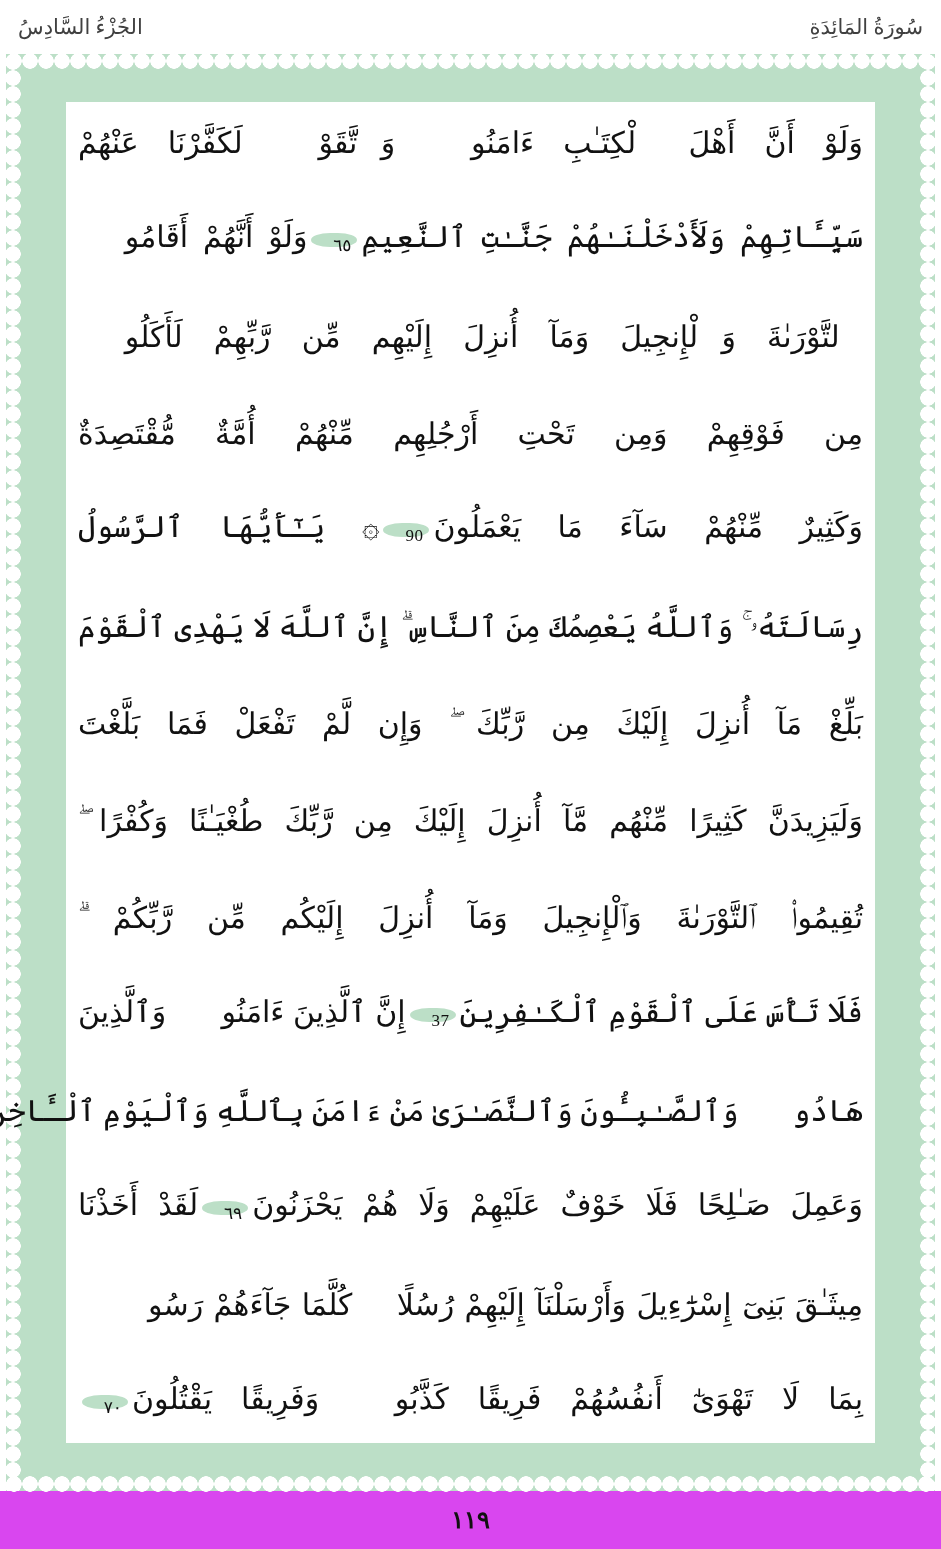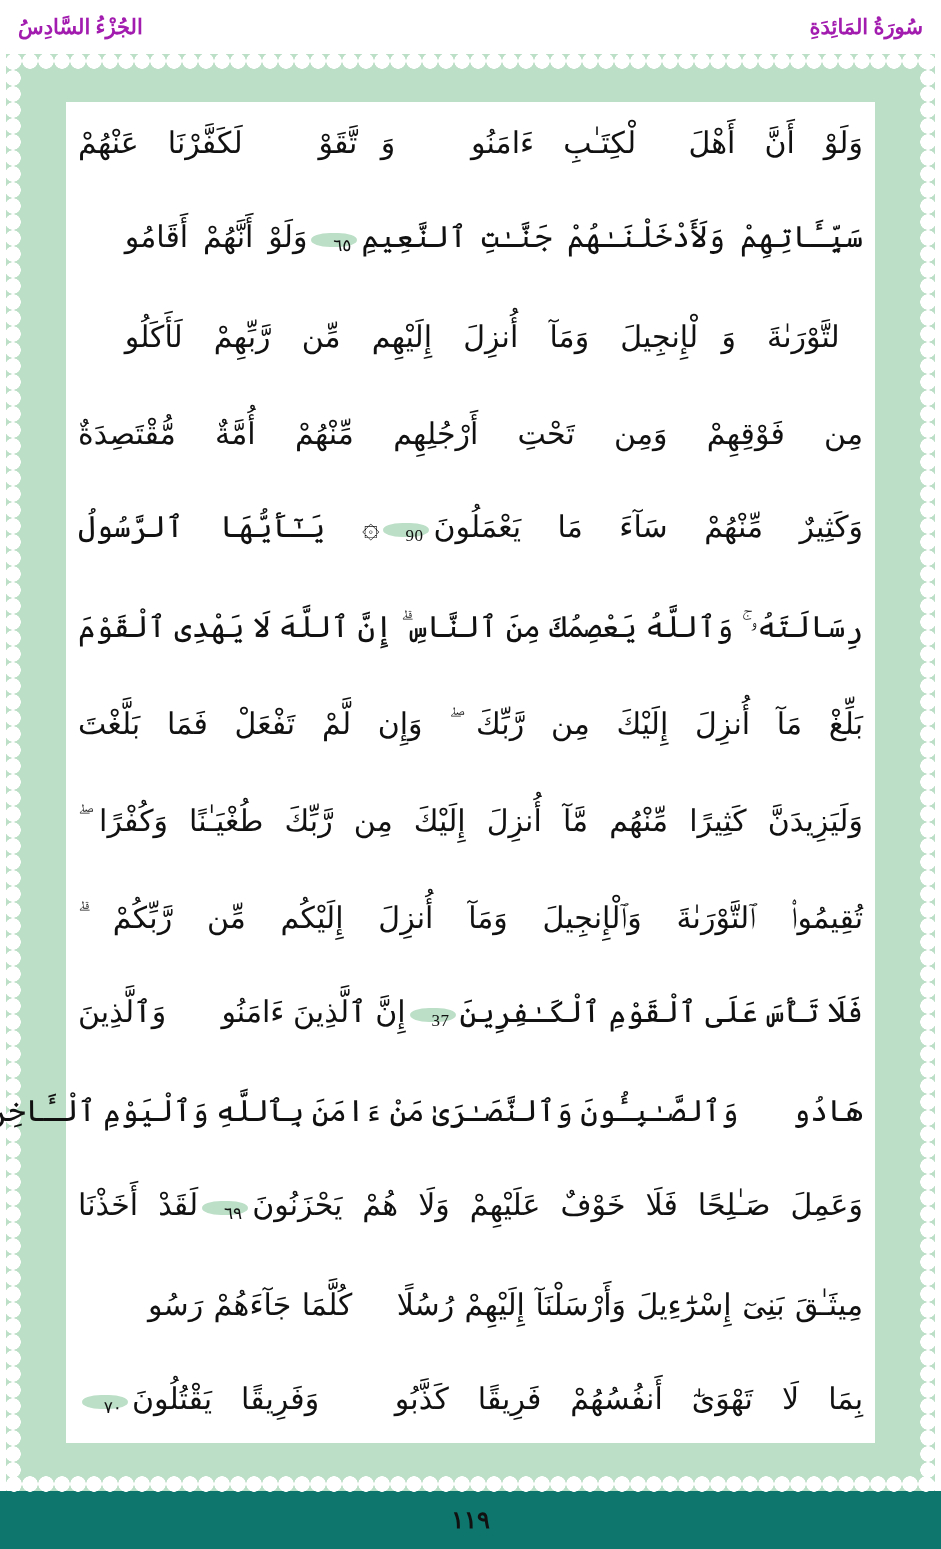--- a/index.html
+++ b/index.html
@@ -29,23 +29,23 @@
     flex: 0 0 54px;
     display: flex;
     align-items: center;
     justify-content: space-between;
     padding: 0 18px;
     box-sizing: border-box;
     background: #ffffff;
   }
   .header-text {
     font-size: 21px;
-    font-weight: 700;
+    font-weight: 400;
     letter-spacing: 0;
-    color: #a21caf;
+    color: #404040;
     white-space: nowrap;
     font-family: "Liberation Serif", "DejaVu Serif", serif;
   }
   .juz-label { direction: rtl; }
   .surah-label { direction: rtl; }
 
   
   .frame-wrap {
     flex: 1 1 auto;
     position: relative;
@@ -135,21 +135,21 @@
     font-family: "Liberation Serif", "DejaVu Serif", serif;
   }
 
   
   .page-footer {
     height: 58px;
     flex: 0 0 58px;
     display: flex;
     align-items: center;
     justify-content: center;
-    background: #0f766e;
+    background: #d946ef;
   }
   .page-number {
     font-size: 24px;
     font-weight: 700;
     color: #111;
     font-family: "Liberation Serif", "DejaVu Serif", serif;
   }
 </style>
 </head>
 <body>

